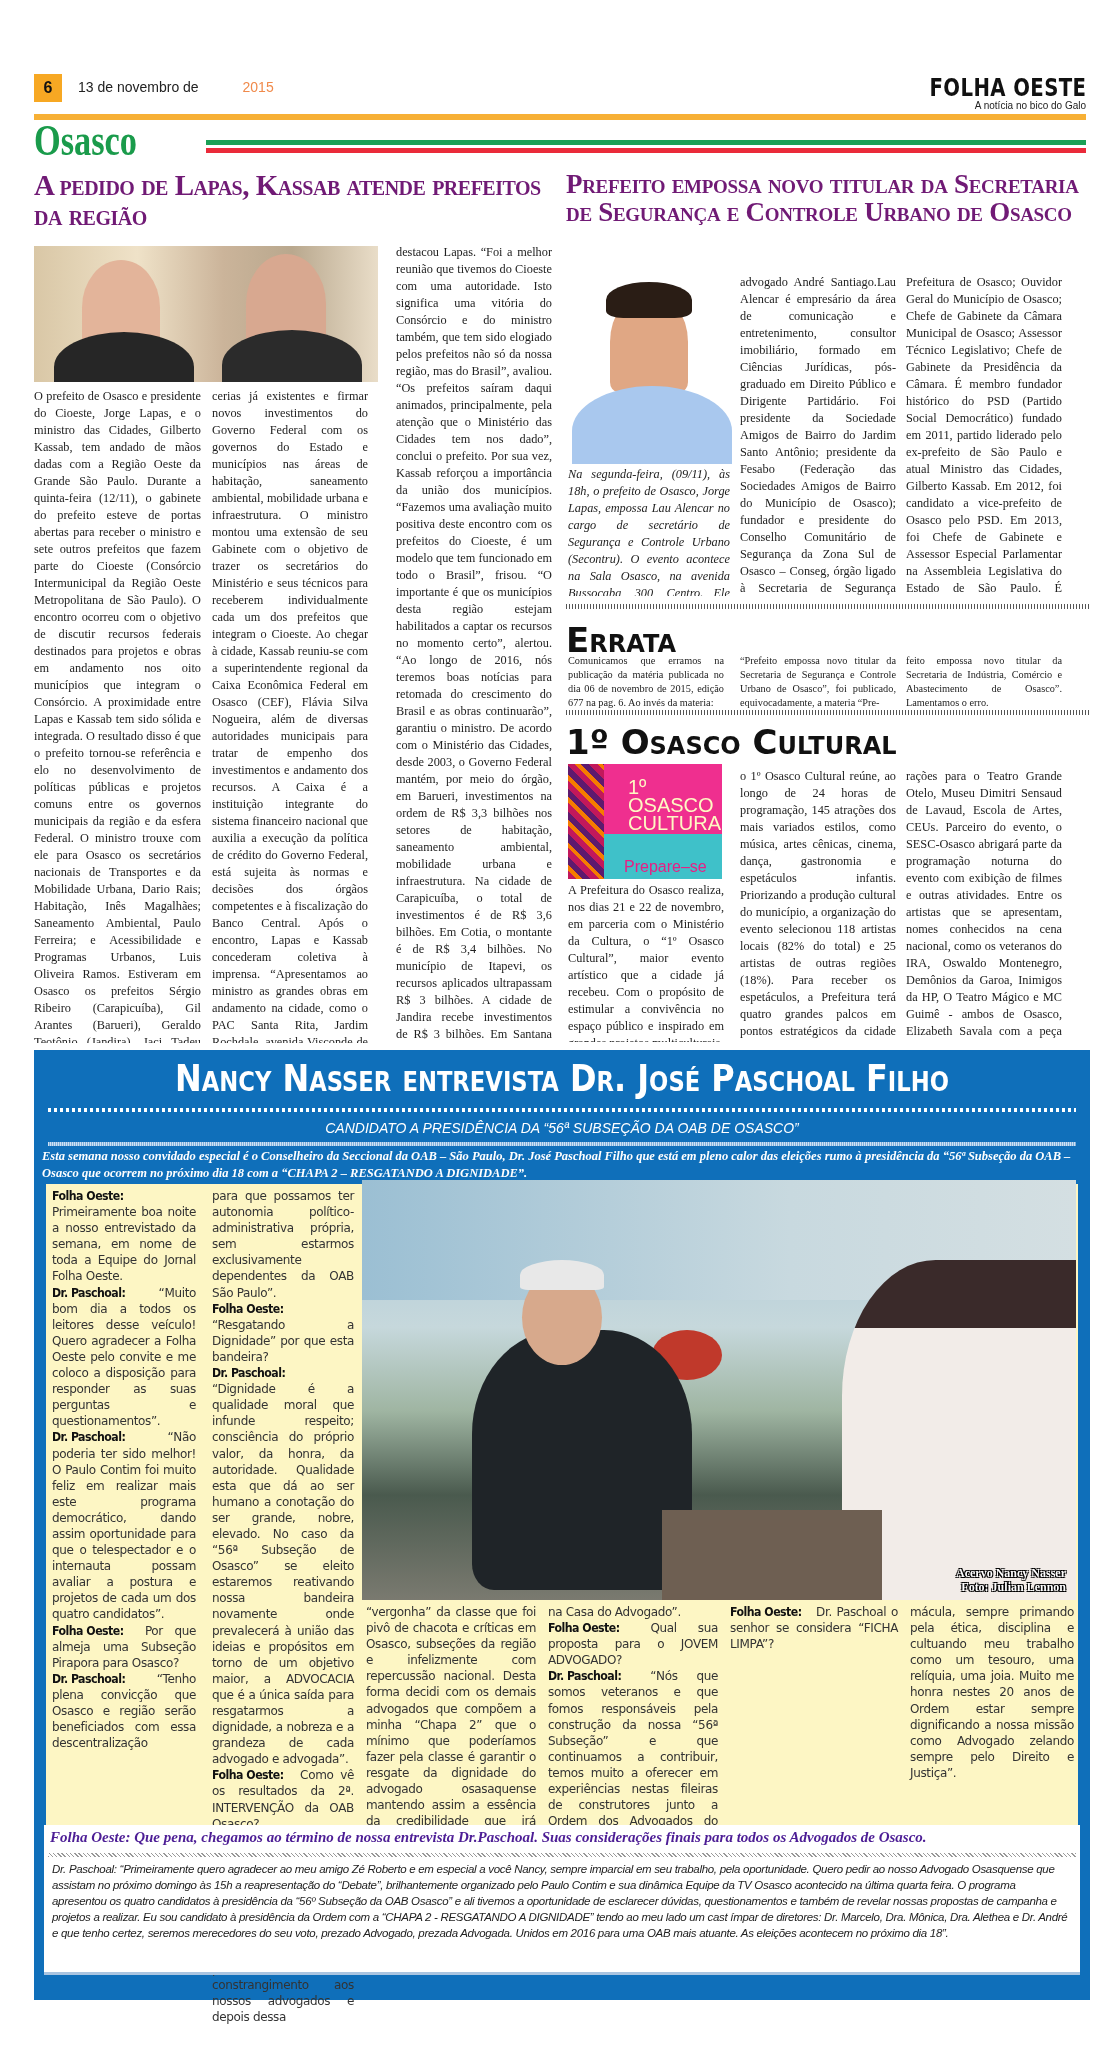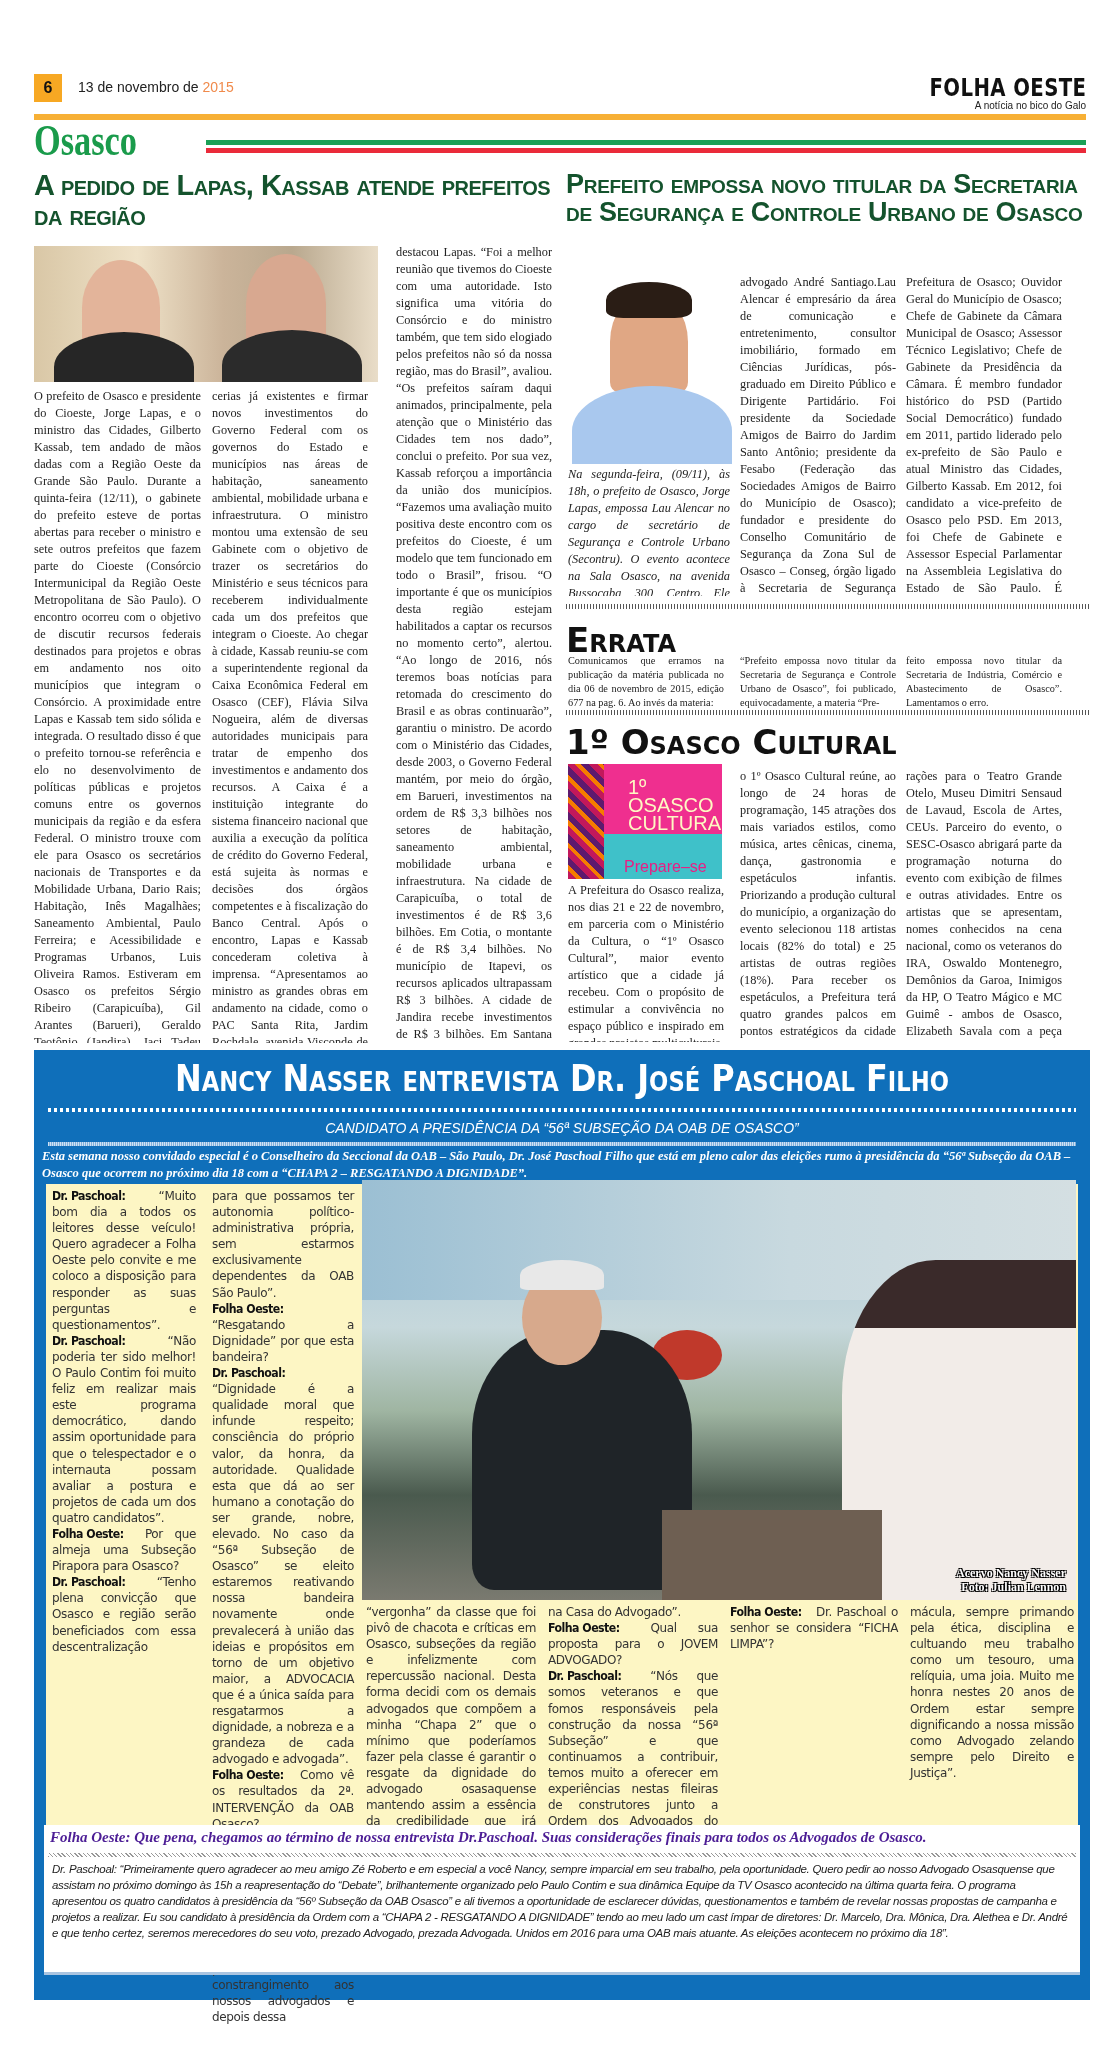--- a/index.html
+++ b/index.html
@@ -3,33 +3,33 @@
 <meta charset="utf-8">
 <style>
   * { box-sizing: border-box; margin: 0; padding: 0; }
   html, body { width: 1120px; height: 2049px; background: #ffffff; overflow: hidden; }
   body { position: relative; font-family: "Liberation Serif", serif; color: #222; }
 
   
   .topbar { position: absolute; left: 34px; top: 74px; width: 1052px; height: 40px; }
   .page-num { position: absolute; left: 0; top: 0; width: 28px; height: 28px; background: #f7a823; font: bold 16px "Liberation Sans", sans-serif; color: #111; text-align: center; line-height: 28px; }
   .date { position: absolute; left: 44px; top: 5px; font: 14px "Liberation Sans", sans-serif; color: #222; }
-  .date .yr { color: #f08a4b; }
+  .date .yr { color: #f08a4b; margin-left: 40px; }
   .masthead { position: absolute; right: 0; top: 0; text-align: right; }
   .masthead .name { font: bold 24px "DejaVu Sans", sans-serif; letter-spacing: 0.5px; transform: scaleX(0.82); transform-origin: right; color: #111; }
   .masthead .tag { font: 10px "Liberation Sans", sans-serif; color: #222; margin-top: -2px; }
   .orange-rule { position: absolute; left: 34px; top: 114px; width: 1052px; height: 6px; background: #f7b035; }
   .section { position: absolute; left: 34px; top: 118px; width: 1052px; height: 46px; }
   .section .label { font: bold 44px "Liberation Serif", serif; color: #1a9b4b; transform: scaleX(0.78); transform-origin: left; display:inline-block; line-height: 46px; }
   .section .stripes { position: absolute; left: 172px; right: 0; top: 22px; }
   .stripes .g { height: 5px; background: #1aa056; }
   .stripes .w { height: 3px; background: #fff; }
   .stripes .r { height: 5px; background: #ea2a3a; }
 
-  h1.headline { font-family: Liberation Sans, sans-serif; font-weight: bold; color: #14532d; font-variant: small-caps; line-height: 1.05; }
+  h1.headline { font-family: Liberation Serif, serif; font-weight: bold; color: #701a75; font-variant: small-caps; line-height: 1.05; }
   .h-left { position: absolute; left: 34px; top: 170px; width: 530px; font-size: 29px; letter-spacing: -0.5px; }
   .h-right { position: absolute; left: 566px; top: 170px; width: 520px; font-size: 27px; letter-spacing: -0.3px; }
 
   .body-text { font: 12.3px/17px "Liberation Serif", serif; text-align: justify; color: #222; hyphens: auto; }
   .col { position: absolute; }
 
   .photo { position: absolute; overflow: hidden; }
   .photo-leaders { left: 34px; top: 246px; width: 344px; height: 136px; background: linear-gradient(90deg,#d9c7a6 0%,#efe2c8 30%,#cbb49a 55%,#b9a88e 75%,#e9ddc8 100%); }
   .person { position: absolute; border-radius: 50% 50% 10% 10%; }
   .photo-lau { left: 568px; top: 276px; width: 164px; height: 188px; background: #ffffff; }
@@ -130,20 +130,21 @@
 <div class="interview">
   <div class="iv-title">Nancy Nasser entrevista Dr. José Paschoal Filho</div>
   <div class="iv-dots"></div>
   <div class="iv-sub">CANDIDATO A PRESIDÊNCIA DA “56ª SUBSEÇÃO DA OAB DE OSASCO”</div>
   <div class="iv-rule"></div>
   <div class="iv-intro">Esta semana nosso convidado especial é o Conselheiro da Seccional da OAB – São Paulo, Dr. José Paschoal Filho que está em pleno calor das eleições rumo à presidência da “56ª Subseção da OAB – Osasco que ocorrem no próximo dia 18 com a “CHAPA 2 – RESGATANDO A DIGNIDADE”.</div>
   <div class="iv-panel"></div>
 </div>
 
 <div class="col iv-text" style="left:52px;top:1188px;width:144px;">
+    <div><span class="spk">Folha Oeste:</span><span> Primeiramente boa noite a nosso entrevistado da semana, em nome de toda a Equipe do Jornal Folha Oeste.</span></div>
     <div><span class="spk">Dr. Paschoal:</span><span> “Muito bom dia a todos os leitores desse veículo! Quero agradecer a Folha Oeste pelo convite e me coloco a disposição para responder as suas perguntas e questionamentos”.</span></div>
     <div><span class="spk">Dr. Paschoal:</span><span> “Não poderia ter sido melhor! O Paulo Contim foi muito feliz em realizar mais este programa democrático, dando assim oportunidade para que o telespectador e o internauta possam avaliar a postura e projetos de cada um dos quatro candidatos”.</span></div>
     <div><span class="spk">Folha Oeste:</span><span> Por que almeja uma Subseção Pirapora para Osasco?</span></div>
     <div><span class="spk">Dr. Paschoal:</span><span> “Tenho plena convicção que Osasco e região serão beneficiados com essa descentralização</span></div>
   </div>
 <div class="col iv-text" style="left:212px;top:1188px;width:142px;">
     <div><span>para que possamos ter autonomia político-administrativa própria, sem estarmos exclusivamente dependentes da OAB São Paulo”.</span></div>
     <div><span class="spk">Folha Oeste:</span><span> “Resgatando a Dignidade” por que esta bandeira?</span></div>
     <div><span class="spk">Dr. Paschoal:</span><span> “Dignidade é a qualidade moral que infunde respeito; consciência do próprio valor, da honra, da autoridade. Qualidade esta que dá ao ser humano a conotação do ser grande, nobre, elevado. No caso da “56ª Subseção de Osasco” se eleito estaremos reativando nossa bandeira novamente onde prevalecerá à união das ideias e propósitos em torno de um objetivo maior, a ADVOCACIA que é a única saída para resgatarmos a dignidade, a nobreza e a grandeza de cada advogado e advogada”.</span></div>
     <div><span class="spk">Folha Oeste:</span><span> Como vê os resultados da 2ª. INTERVENÇÃO da OAB Osasco?</span></div>

